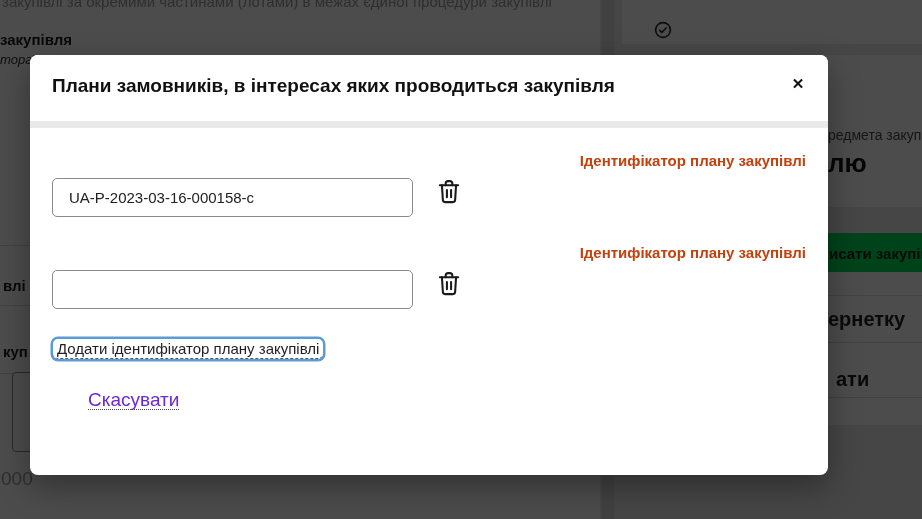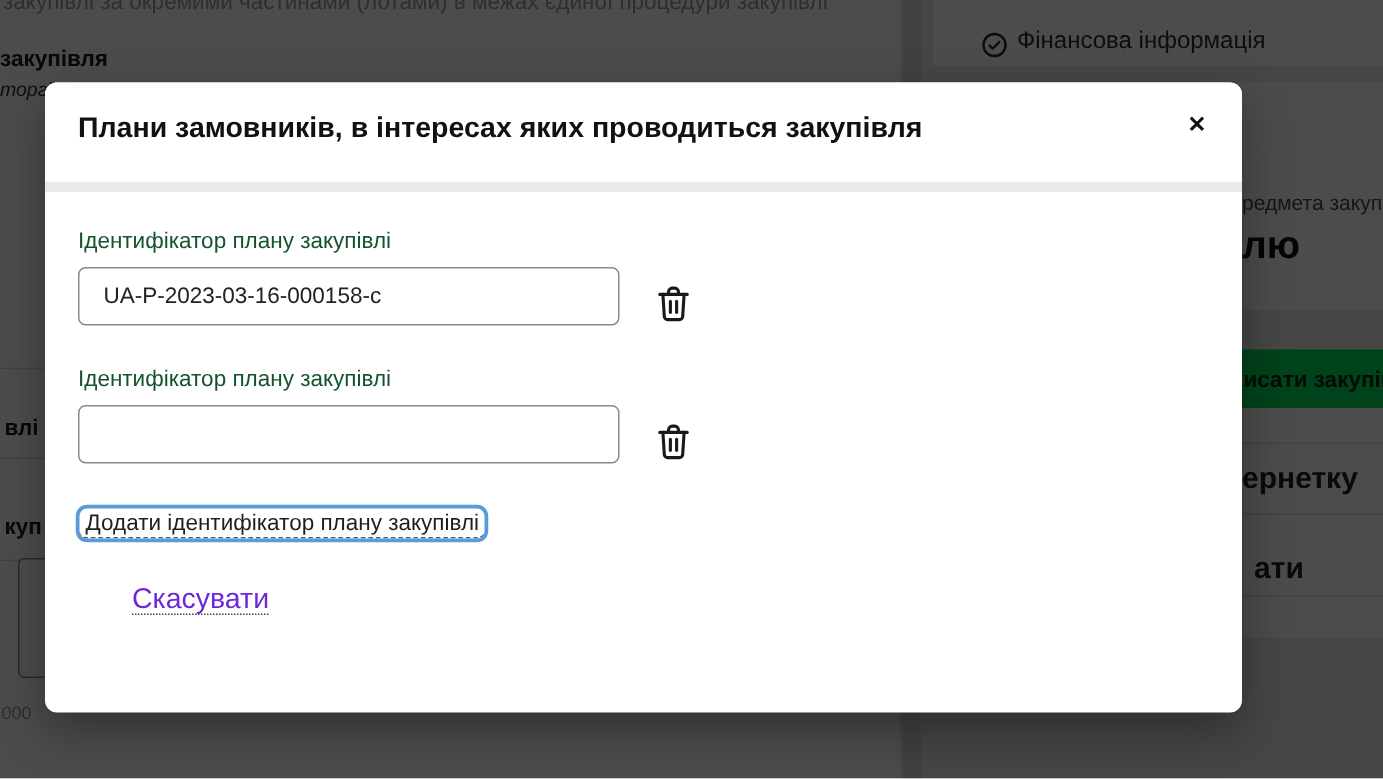--- a/index.html
+++ b/index.html
@@ -10,21 +10,21 @@
   }
   .abs{position:absolute;}
   
   #bg{position:absolute;inset:0;z-index:0;}
   .card{position:absolute;background:#ffffff;}
   .bg-topline{left:2px;top:-7px;width:740px;font-size:15px;color:#9a9a9a;white-space:nowrap;}
   .bg-head-frag{left:0;top:31px;font-size:15px;font-weight:bold;color:#1d1d1d;}
   .bg-sub-frag{left:0;top:52px;font-size:13px;color:#333;font-style:italic;}
   .bg-divider{position:absolute;height:1px;background:#dedede;}
   .bg-label-frag{font-size:15px;font-weight:bold;color:#1d1d1d;white-space:nowrap;}
-  .bg-counter{left:1px;top:468px;font-size:12px;color:#9a9a9a;}
+  .bg-counter{left:1px;top:468px;font-size:19px;color:#9a9a9a;}
   .bg-textarea{left:12px;top:372px;width:561px;height:78px;border:1px solid #8a8a8a;border-radius:4px;background:#fff;}
   .grip{position:absolute;right:2px;bottom:2px;}
   .scroll-strip{left:602px;top:0;width:12px;height:519px;background:#d9d9d9;}
   .sb-row-label{left:678px;top:19px;font-size:16px;color:#2e2e2e;white-space:nowrap;}
   .sb-frag{white-space:nowrap;color:#4a4a4a;}
   .sb-subject{left:828px;top:127px;font-size:14px;}
   .sb-big{left:828px;top:148px;font-size:26px;font-weight:bold;color:#111;}
   .sb-sign-btn{left:770px;top:233px;width:200px;height:39px;background:#00DF5C;border-radius:8px;border:none;}
   .sb-sign-label{left:829px;top:245px;font-size:15px;font-weight:bold;color:#072a12;white-space:nowrap;}
   .sb-menu{font-size:20px;font-weight:bold;color:#242424;white-space:nowrap;}
@@ -41,22 +41,22 @@
   }
   #modal-title{
     position:absolute;left:22px;top:20px;font-size:19px;font-weight:bold;color:#111;
     white-space:nowrap;
   }
   #modal-close{
     position:absolute;right:18px;top:17px;width:24px;height:24px;border:none;background:none;
     font-size:15px;font-weight:bold;color:#111;cursor:pointer;line-height:24px;text-align:center;padding:0;
   }
   #modal-body{position:relative;padding:24px 22px 0 22px;}
-  .field-label{font-size:15px;font-weight:normal;color:#14532d;margin-bottom:9px;}
-  .field-row{display:flex;align-items:flex-end;gap:22px;margin-bottom:27px;}
+  .field-label{font-size:15px;font-weight:bold;color:#c2410c;margin-bottom:9px;text-align:right;}
+  .field-row{display:flex;align-items:flex-start;gap:22px;margin-bottom:27px;}
   .text-input{
     width:327px;height:37px;border:1px solid #8a8a8a;border-radius:5px;background:#fff;
     font-family:inherit;font-size:15px;color:#222;padding:0 16px;outline:none;
   }
   .trash-btn{border:none;background:none;padding:0;cursor:pointer;width:27px;height:28px;}
   .add-link{
     display:inline-block;margin:3px 0 0 1px;padding:1px 4px;
     font-size:15px;color:#1f1f1f;text-decoration:none;
     border-bottom:1px dashed #555;border-radius:5px;
     box-shadow:0 0 0 2.5px #5b9bd8;cursor:pointer;white-space:nowrap;
@@ -95,21 +95,20 @@
   </div>
   <span class="abs bg-counter">000</span>
 
   <div class="abs scroll-strip"></div>
 
   <div class="card" style="left:622px;top:0;width:300px;height:44px;"></div>
   <svg class="abs" style="left:654px;top:21px;" width="18" height="18" viewBox="0 0 20 20">
     <circle cx="10" cy="10" r="8.2" fill="none" stroke="#2b2b2b" stroke-width="1.8"></circle>
     <path d="M6.4 10.4l2.3 2.2 4.8-4.8" fill="none" stroke="#2b2b2b" stroke-width="1.8" stroke-linecap="round" stroke-linejoin="round"></path>
   </svg>
-  <span class="abs sb-row-label">Фінансова інформація</span>
 
   <div class="card" style="left:622px;top:55px;width:300px;height:152px;"></div>
   <span class="abs sb-frag sb-subject">редмета закупівлі</span>
   <span class="abs sb-big">лю</span>
 
   <div class="card" style="left:622px;top:233px;width:300px;height:192px;"></div>
   <div class="abs sb-sign-btn"></div>
   <span class="abs sb-sign-label">исати закупівлю</span>
   <div class="bg-divider" style="left:622px;top:295px;width:300px;"></div>
   <span class="abs sb-menu" style="left:828px;top:308px;">ернетку</span>

